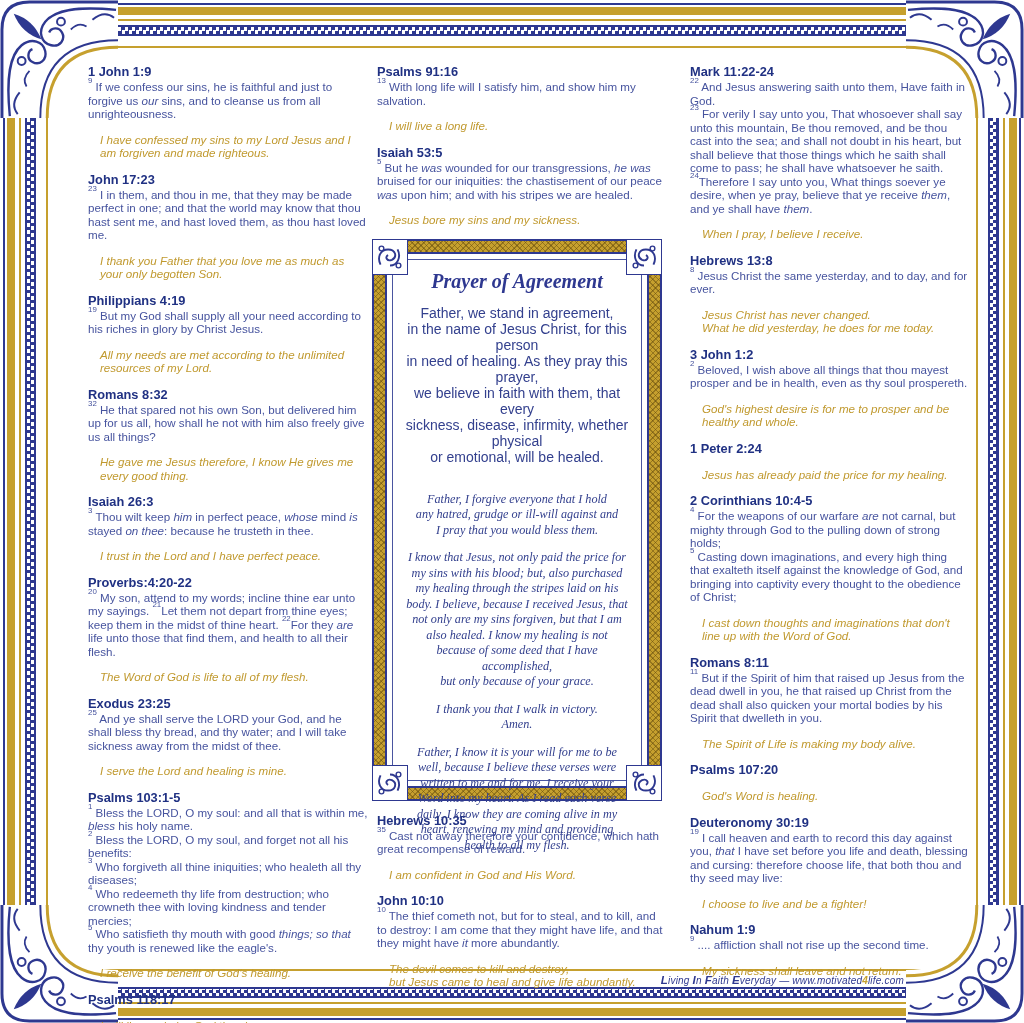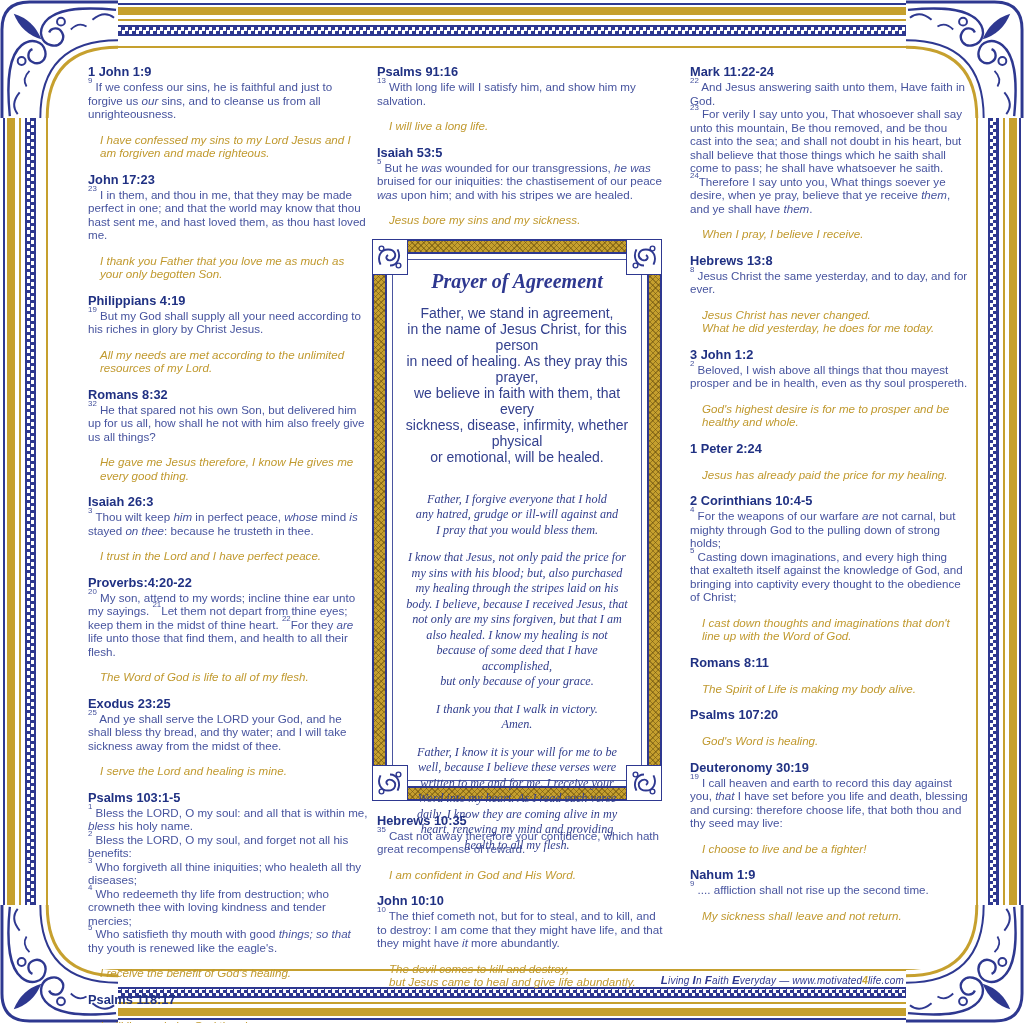--- a/index.html
+++ b/index.html
@@ -265,20 +265,21 @@
         <h3 class="ref">1 Peter 2:24</h3>
         <p class="affirm">Jesus has already paid the price for my healing.</p>
       </div>
       <div class="verse">
         <h3 class="ref">2 Corinthians 10:4-5</h3>
         <p class="vtext"><sup>4</sup> For the weapons of our warfare <em>are</em> not carnal, but mighty through God to the pulling down of strong holds;<br><sup>5</sup> Casting down imaginations, and every high thing that exalteth itself against the knowledge of God, and bringing into captivity every thought to the obedience of Christ;</p>
         <p class="affirm">I cast down thoughts and imaginations that don't line up with the Word of God.</p>
       </div>
       <div class="verse">
         <h3 class="ref">Romans 8:11</h3>
+        <p class="vtext"><sup>11</sup> But if the Spirit of him that raised up Jesus from the dead dwell in you, he that raised up Christ from the dead shall also quicken your mortal bodies by his Spirit that dwelleth in you.</p>
         <p class="affirm">The Spirit of Life is making my body alive.</p>
       </div>
       <div class="verse">
         <h3 class="ref">Psalms 107:20</h3>
         <p class="affirm">God's Word is healing.</p>
       </div>
       <div class="verse">
         <h3 class="ref">Deuteronomy 30:19</h3>
         <p class="vtext"><sup>19</sup> I call heaven and earth to record this day against you, <em>that</em> I have set before you life and death, blessing and cursing: therefore choose life, that both thou and thy seed may live:</p>
         <p class="affirm">I choose to live and be a fighter!</p>

